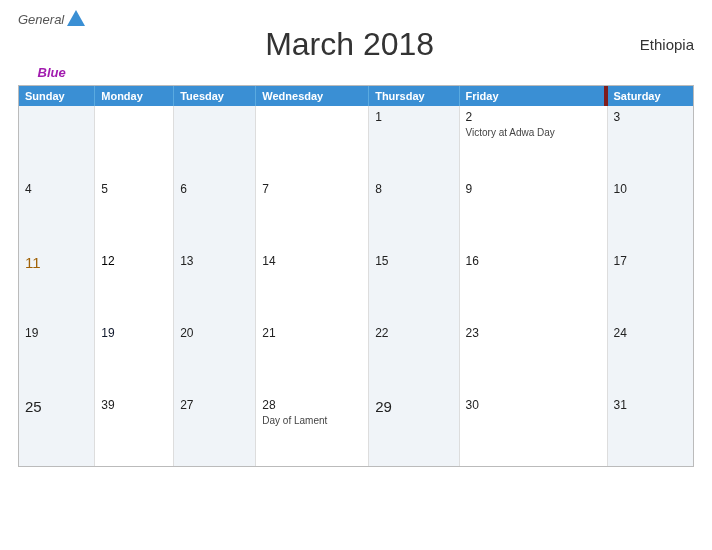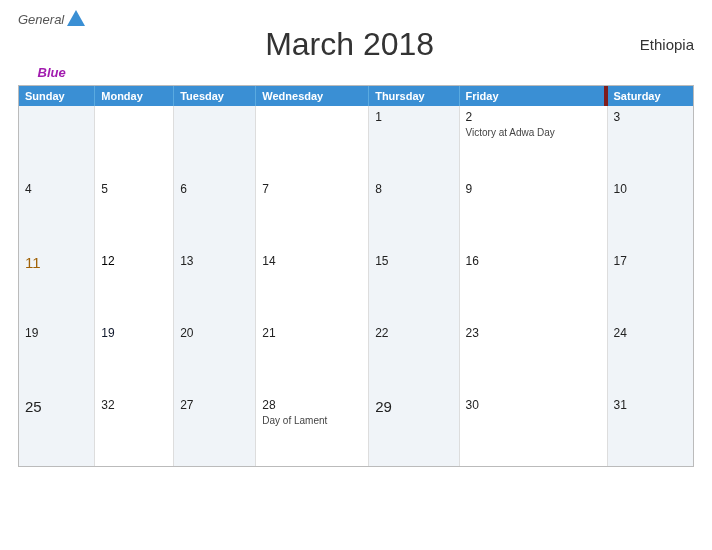--- a/index.html
+++ b/index.html
@@ -199,21 +199,21 @@
           </td>
           <td style="min-height: 72px; height: 72px; padding: 4px 6px; border-right: none; background: rgb(240, 244, 248); vertical-align: top; font-size: 12px; color: rgb(51, 51, 51);">
             <span style="font-size: 12px; color: rgb(34, 34, 34); display: block; margin-bottom: 2px;">24</span>
           </td>
         </tr>
         <tr style="border-top: 2px solid rgb(58, 143, 212);">
           <td style="min-height: 72px; height: 72px; padding: 4px 6px; border-right: 1px solid rgb(221, 221, 221); background: rgb(240, 244, 248); vertical-align: top; font-size: 12px; color: rgb(51, 51, 51);">
             <span style="font-size: 15px; color: rgb(34, 34, 34); display: block; margin-bottom: 2px;">25</span>
           </td>
           <td style="min-height: 72px; height: 72px; padding: 4px 6px; border-right: 1px solid rgb(221, 221, 221); background: rgb(255, 255, 255); vertical-align: top; font-size: 12px; color: rgb(51, 51, 51);">
-            <span style="font-size: 12px; color: rgb(34, 34, 34); display: block; margin-bottom: 2px;">32</span>
+            <span style="font-size: 12px; color: rgb(34, 34, 34); display: block; margin-bottom: 2px;">39</span>
           </td>
           <td style="min-height: 72px; height: 72px; padding: 4px 6px; border-right: 1px solid rgb(221, 221, 221); background: rgb(240, 244, 248); vertical-align: top; font-size: 12px; color: rgb(51, 51, 51);">
             <span style="font-size: 12px; color: rgb(34, 34, 34); display: block; margin-bottom: 2px;">27</span>
           </td>
           <td style="min-height: 72px; height: 72px; padding: 4px 6px; border-right: 1px solid rgb(221, 221, 221); background: rgb(255, 255, 255); vertical-align: top; font-size: 12px; color: rgb(51, 51, 51);">
             <span style="font-size: 12px; color: rgb(34, 34, 34); display: block; margin-bottom: 2px;">28</span>
             <span style="font-size: 10px; color: rgb(68, 68, 68); line-height: 1.3; margin-top: 2px; display: block;">Day of Lament</span>
           </td>
           <td style="min-height: 72px; height: 72px; padding: 4px 6px; border-right: 1px solid rgb(221, 221, 221); background: rgb(240, 244, 248); vertical-align: top; font-size: 12px; color: rgb(51, 51, 51);">
             <span style="font-size: 15px; color: rgb(34, 34, 34); display: block; margin-bottom: 2px;">29</span>

